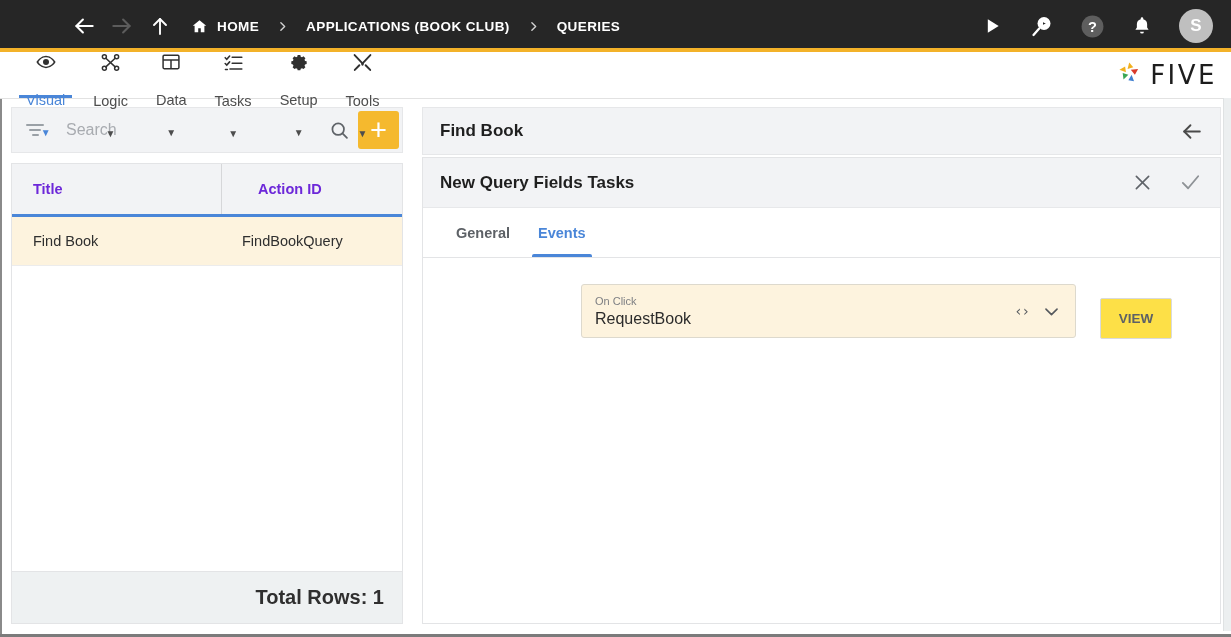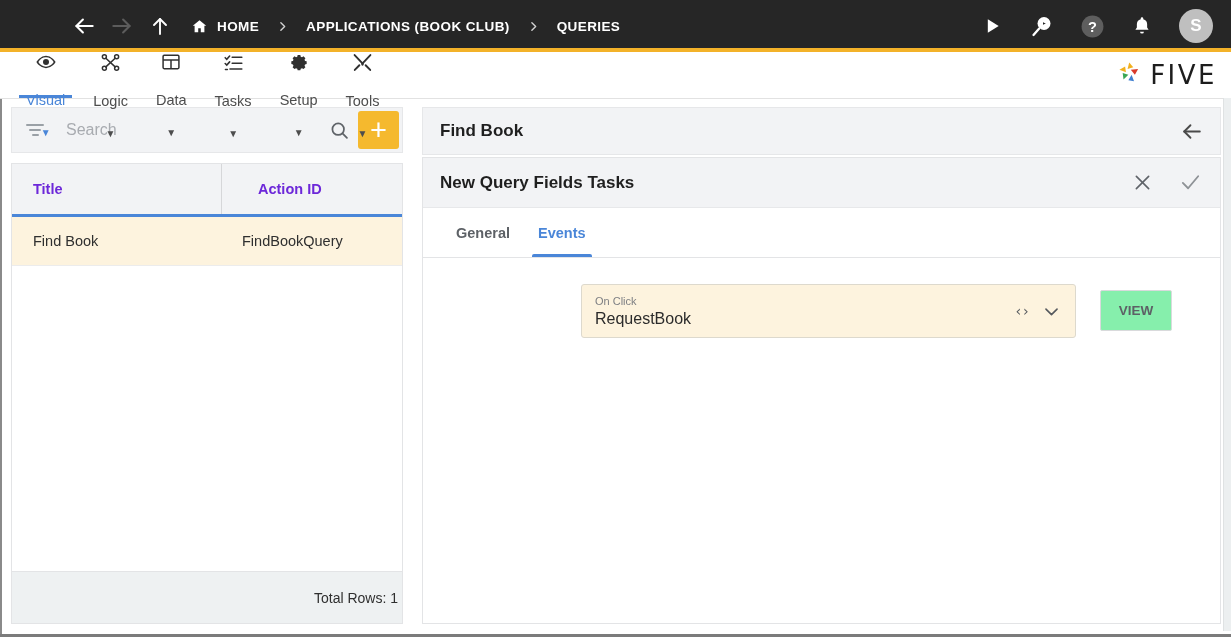--- a/index.html
+++ b/index.html
@@ -177,22 +177,22 @@
     border-bottom: 1px solid #ececec;
   }
   .gr-cell { font-size: 14.5px; color: #2f2f2f; padding-left: 21px; }
   .gr-cell.c1 { width: 209px; }
   .gr-cell.c2 { flex: 1 1 auto; }
   .grid-foot {
     height: 52px; flex: 0 0 52px;
     background: #eef1f2;
     border-top: 1px solid #e3e4e6;
     display: flex; align-items: center; justify-content: flex-end;
-    padding-right: 4px;
-    font-size: 14px; font-weight: 400; color: #2f2f2f;
+    padding-right: 18px;
+    font-size: 20px; font-weight: 700; color: #2f2f2f;
   }
   .sidebar-gap { height: 10px; flex: 0 0 10px; background: #ffffff; }
 
   
   .main {
     flex: 1 1 auto; min-width: 0;
     display: flex; flex-direction: column;
     padding: 8px 10px 10px 10px;
     background: #ffffff;
   }
@@ -265,25 +265,25 @@
   .ef-value { font-size: 16px; color: #2b2b2b; line-height: 20px; }
   .ef-icons { display: flex; align-items: center; gap: 13px; }
   .code-icon {
     font-size: 14px; color: #55595e; cursor: pointer;
     font-family: "DejaVu Sans Mono", monospace; letter-spacing: -1px;
   }
   .chev { cursor: pointer; display: flex; }
   .view-btn {
     width: 72px; height: 41px;
     border: 1px solid #d9dadc;
-    background: #86efac;
+    background: #fde047;
     display: flex; align-items: center; justify-content: center;
     font-size: 13.5px; font-weight: 700; color: #5d6166;
     cursor: pointer; border-radius: 2px;
-    margin-top: 6px;
+    margin-top: 14px;
   }
 
   
   .scrollstrip {
     position: absolute; right: 0; top: 98px; bottom: 3px;
     width: 8px; background: #eceff0; border-left: 1px solid #dfe2e3;
   }
 </style>
 </head>
 <body>

